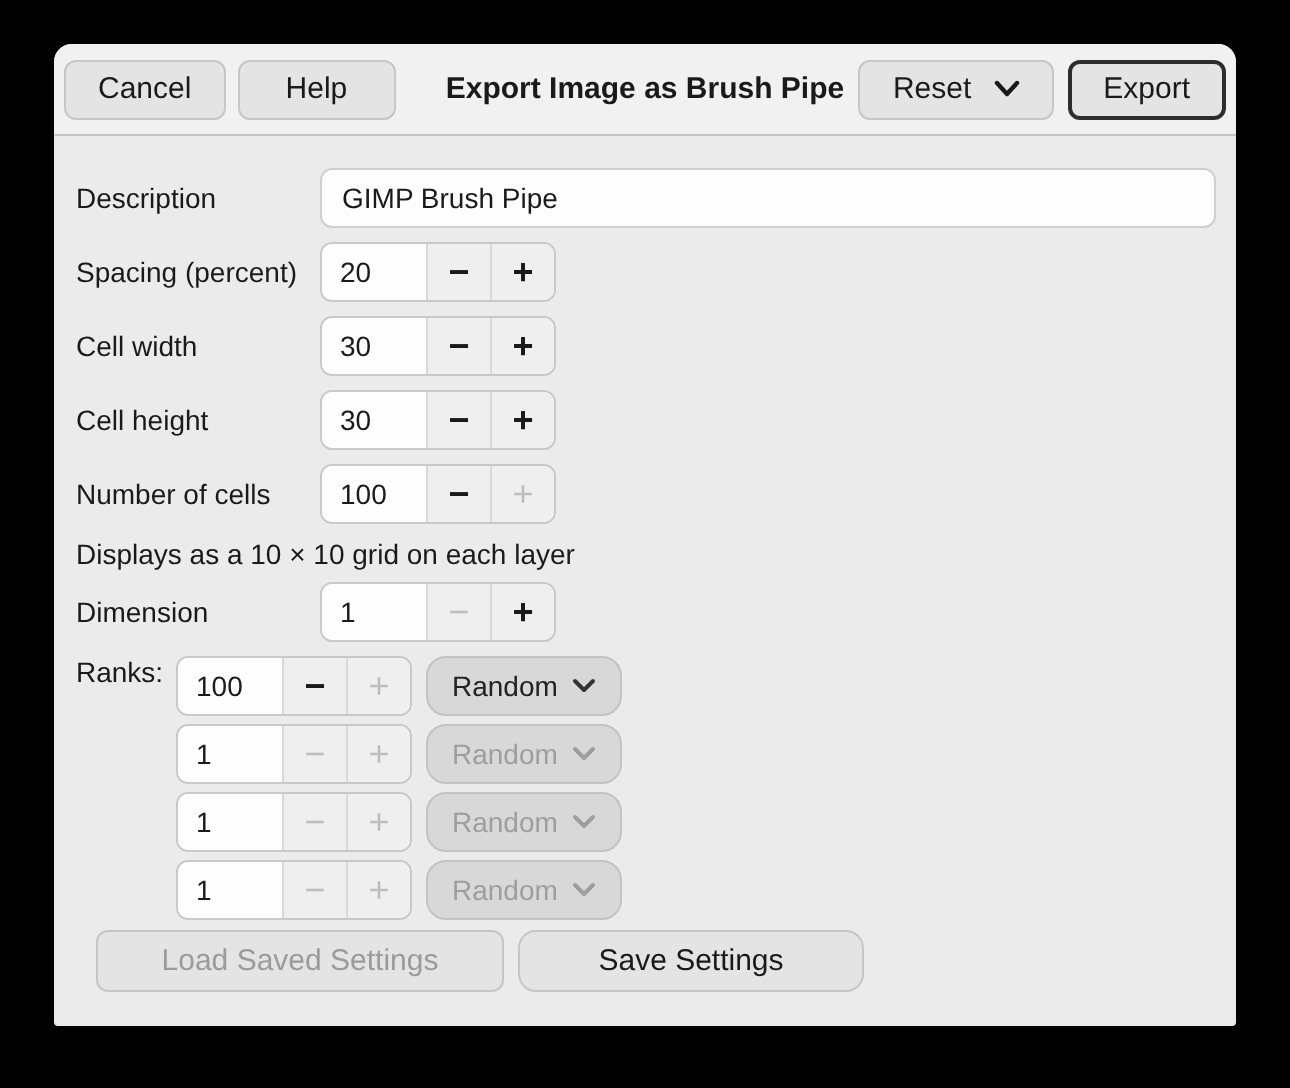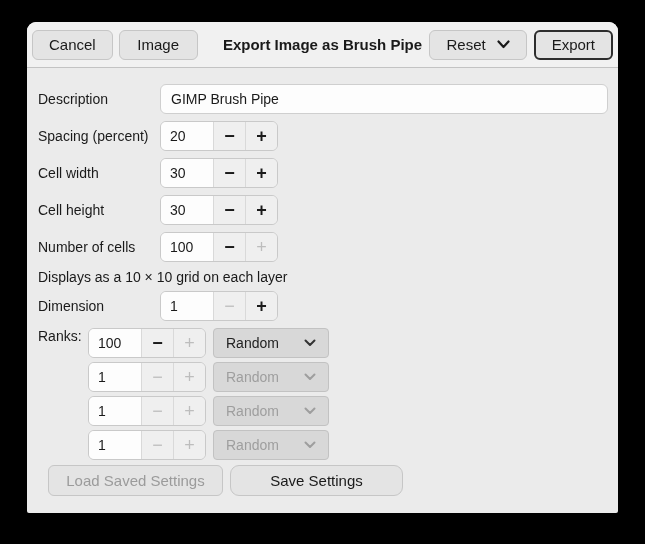--- a/index.html
+++ b/index.html
@@ -69,43 +69,43 @@
   }
   .spin-glyph{font-size:18px;font-weight:bold;color:#1a1a1a;line-height:1;}
   .spin-btn.disabled{cursor:default;}
   .spin-btn.disabled .spin-glyph{color:#bdbdbd;font-weight:normal;}
   
   .grid-note{margin:2px 0 6px 0;font-size:14px;color:#1a1a1a;}
   
   .ranks-row{display:flex;align-items:flex-start;margin-bottom:4px;}
   .ranks-label{flex:0 0 50px;font-size:14px;color:#1a1a1a;}
   .dropdown{
-    margin-left:7px;width:116px;height:30px;box-sizing:border-box;
-    background:#d8d8d8;border:1px solid #c2c2c2;border-radius:4px;
+    margin-left:7px;width:98px;height:30px;box-sizing:border-box;
+    background:#d8d8d8;border:1px solid #c2c2c2;border-radius:10px;
     display:flex;align-items:center;justify-content:space-between;
     padding:0 12px;font-size:14px;color:#222;cursor:pointer;
   }
   .dropdown.disabled{color:#9e9e9e;cursor:default;}
   .dropdown .chev{width:12px;height:8px;}
   .dropdown .chev svg{width:12px;height:8px;}
   
   .footer{display:flex;margin:5px 0 0 10px;}
   .btn-footer{height:31px;font-size:15px;}
-  .btn-load{width:175px;color:#9b9b9b;cursor:default;}
+  .btn-load{width:204px;color:#9b9b9b;cursor:default;}
   .btn-save{width:173px;margin-left:7px;border-radius:9px;}
 </style>
 </head>
 <body>
 
 <div class="stage">
   <div class="dialog">
 
     <div class="headerbar">
       <button class="btn btn-cancel">Cancel</button>
-      <button class="btn btn-help">Image</button>
+      <button class="btn btn-help">Help</button>
       <div class="hdr-title">Export Image as Brush Pipe</div>
       <div class="hdr-right">
         <button class="btn btn-reset">
           <span>Reset</span>
           <span class="chev">
             <svg viewBox="0 0 13 9">
                 <path d="M1.5 1.5 L6.5 7 L11.5 1.5" fill="none" stroke="#1a1a1a" stroke-width="2.2" stroke-linecap="round" stroke-linejoin="round"></path>
               </svg>
           </span>
         </button>

